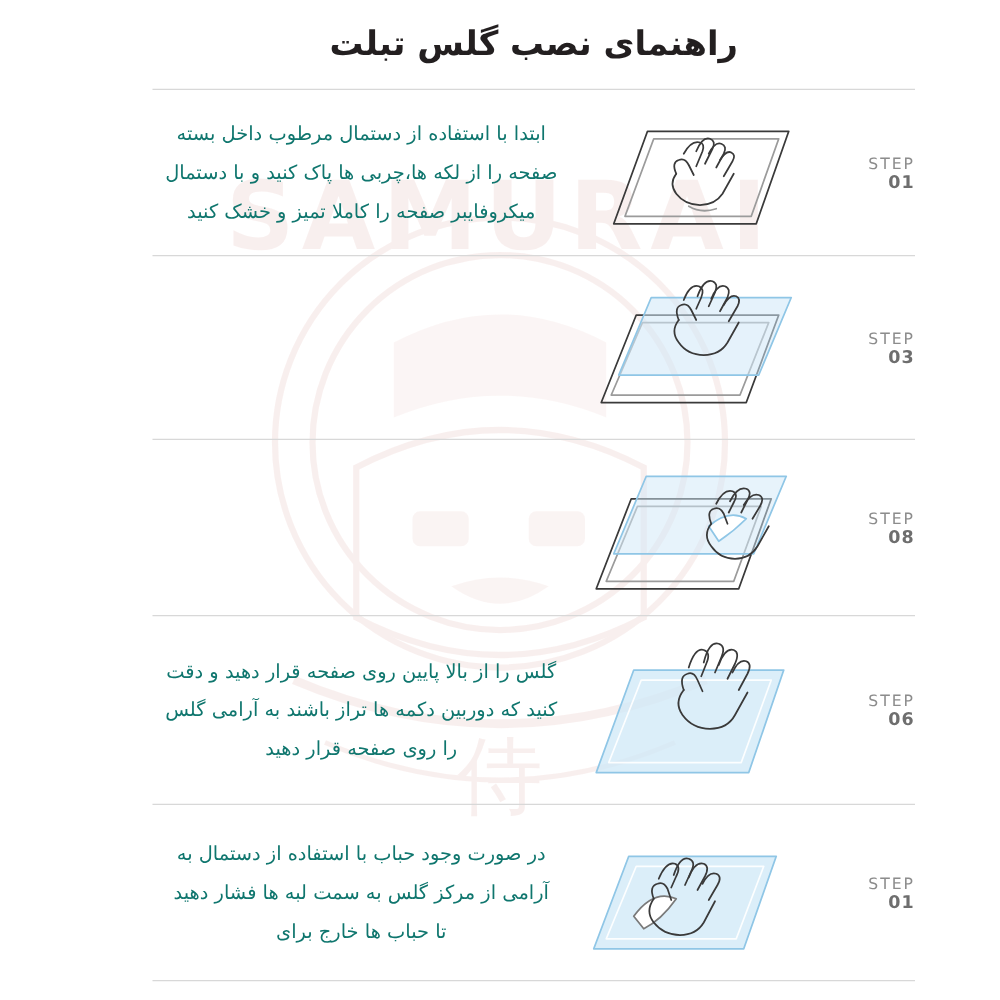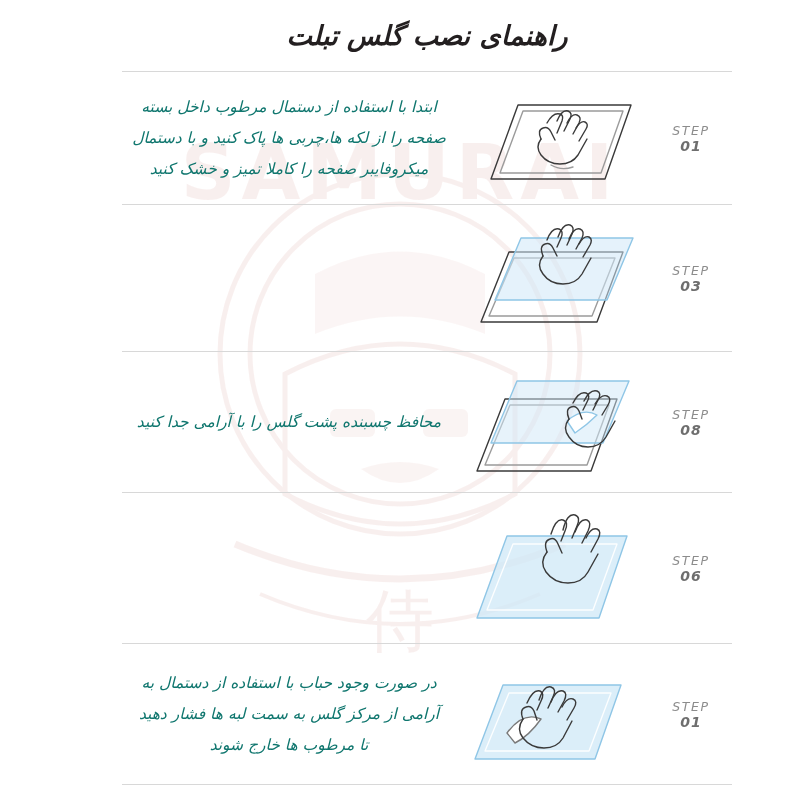--- a/index.html
+++ b/index.html
@@ -29,21 +29,20 @@
   }
   .watermark svg { width: 100%; height: 100%; display: block; }
 
   
   .page {
     position: relative;
     z-index: 2;
     width: 746px;
     height: 800px;
     box-sizing: border-box;
-    font-style: italic;
   }
 
   .title {
     text-align: center;
     font-size: 27px;
     font-weight: bold;
     color: #231f20;
     padding-top: 20px;
     letter-spacing: 0.5px;
   }
@@ -61,21 +60,21 @@
     flex-direction: row;
     align-items: center;
     box-sizing: border-box;
     padding: 0 68px;
     position: relative;
   }
 
   .step-label {
     width: 82px;
     flex: 0 0 82px;
-    text-align: center;
+    text-align: right;
     color: #8c8c8c;
     line-height: 1.15;
     padding-top: 2px;
   }
   .step-label .word {
     font-size: 12.5px;
     letter-spacing: 1.6px;
     font-weight: normal;
     display: block;
   }
@@ -203,21 +202,20 @@
             <path d="M36 80 L62 18 L174 18 L148 80 Z" fill="#cfe8f7" fill-opacity="0.5" stroke="#8fc6e6"></path>
             <path d="M112 58 q16 -14 30 -6 q-10 10 -22 18 z" fill="#ffffff" stroke="#8fc6e6"></path>
             <path d="M118 40 q6 -12 13 -10 q5 2 1 9 l-4 8"></path>
             <path d="M129 38 q6 -12 13 -10 q5 2 1 9 l-5 10"></path>
             <path d="M140 41 q6 -10 12 -8 q5 2 1 9 l-6 10"></path>
             <path d="M114 56 q-4 -10 2 -12 q5 -2 8 4 l3 8"></path>
             <path d="M114 56 q-7 9 0 18 q7 10 19 10 q12 0 18 -10 l9 -16"></path>
           </g>
         </svg>
       </div>
-      <div class="step-text">محافظ چسبنده پشت گلس را با آرامی جدا کنید</div>
     </div>
 
     <div class="divider"></div>
 
     <div class="step-row h4">
       <div class="step-label">
         <span class="word">STEP</span>
         <span class="num">06</span>
       </div>
       <div class="step-illus">
@@ -227,20 +225,21 @@
             <path d="M32 104 L58 38 L162 38 L138 104 Z" stroke="#ffffff" stroke-opacity="0.9"></path>
             <path d="M96 28 q5 -16 12 -14 q6 2 2 11 l-4 10"></path>
             <path d="M108 24 q4 -17 12 -15 q6 2 2 11 l-5 12"></path>
             <path d="M120 26 q5 -14 12 -12 q5 2 1 11 l-6 12"></path>
             <path d="M131 32 q5 -11 11 -9 q5 2 1 10 l-7 13"></path>
             <path d="M92 46 q-4 -11 3 -13 q5 -2 8 5 l4 9"></path>
             <path d="M92 46 q-8 10 -1 20 q8 11 22 11 q14 0 20 -11 l10 -18"></path>
           </g>
         </svg>
       </div>
+      <div class="step-text">گلس را از بالا پایین روی صفحه قرار دهید و دقت کنید که دوربین دکمه ها تراز باشند به آرامی گلس را روی صفحه قرار دهید</div>
     </div>
 
     <div class="divider"></div>
 
     <div class="step-row h5">
       <div class="step-label">
         <span class="word">STEP</span>
         <span class="num">01</span>
       </div>
       <div class="step-illus">
@@ -251,18 +250,18 @@
             <path d="M52 78 q16 -22 34 -14 q-12 17 -26 24 z" fill="#ffffff" stroke="#7a7a7a"></path>
             <path d="M72 48 q6 -14 13 -12 q5 2 1 10 l-4 9"></path>
             <path d="M84 45 q5 -15 12 -13 q6 2 2 10 l-5 11"></path>
             <path d="M96 47 q5 -13 12 -11 q5 2 1 10 l-6 11"></path>
             <path d="M107 52 q5 -10 11 -8 q5 2 1 9 l-7 12"></path>
             <path d="M68 64 q-4 -10 3 -12 q5 -2 8 4 l3 9"></path>
             <path d="M68 64 q-7 10 0 19 q8 10 21 10 q13 0 19 -10 l9 -17"></path>
           </g>
         </svg>
       </div>
-      <div class="step-text">در صورت وجود حباب با استفاده از دستمال به آرامی از مرکز گلس به سمت لبه ها فشار دهید تا مرطوب ها خارج شوند</div>
+      <div class="step-text">در صورت وجود حباب با استفاده از دستمال به آرامی از مرکز گلس به سمت لبه ها فشار دهید تا حباب ها خارج برای</div>
     </div>
 
     <div class="divider"></div>
   </div>
 </div>
 
 </body></html>

